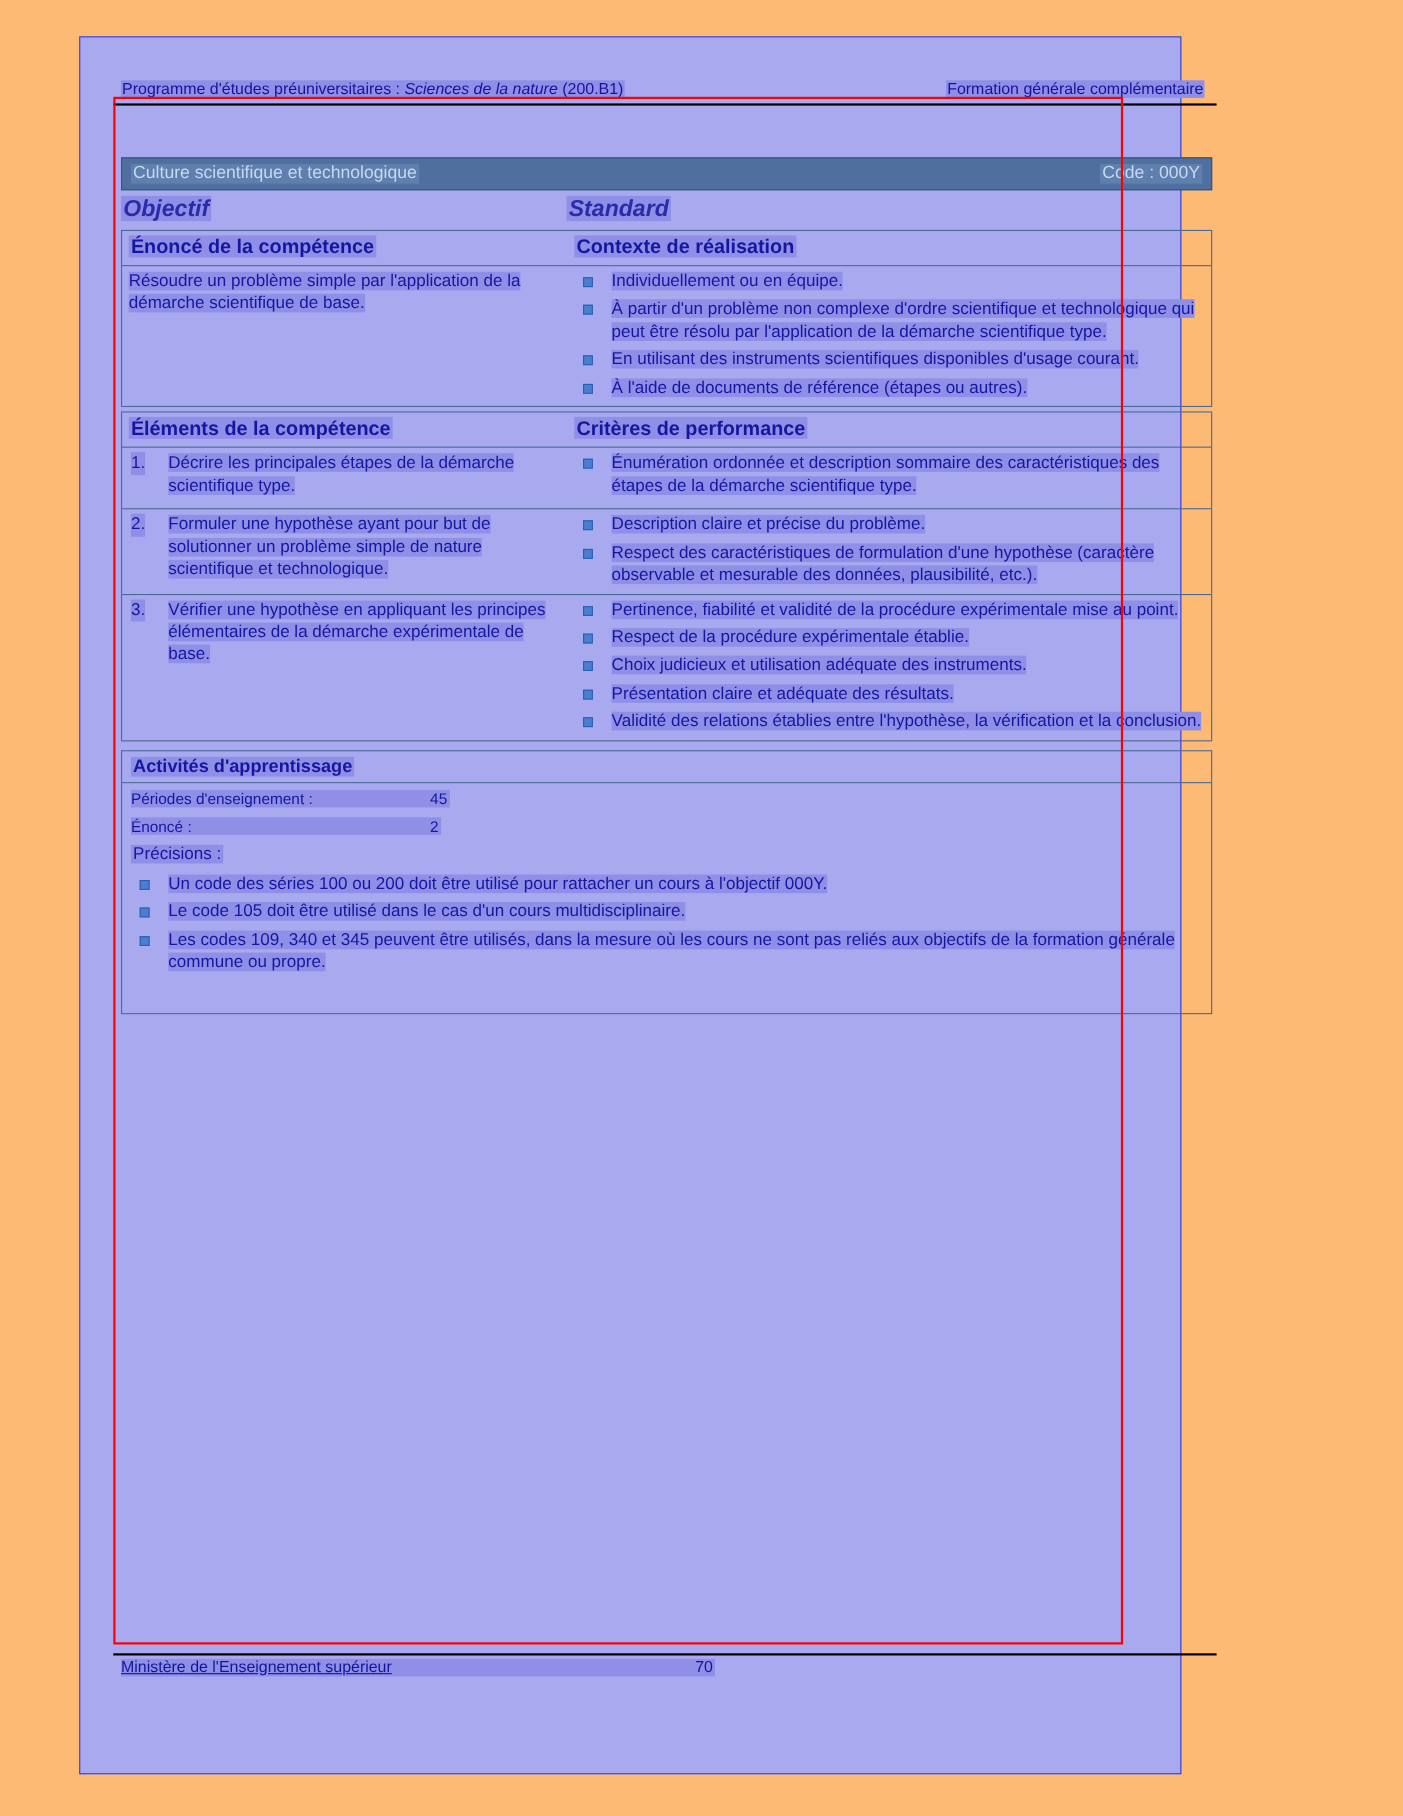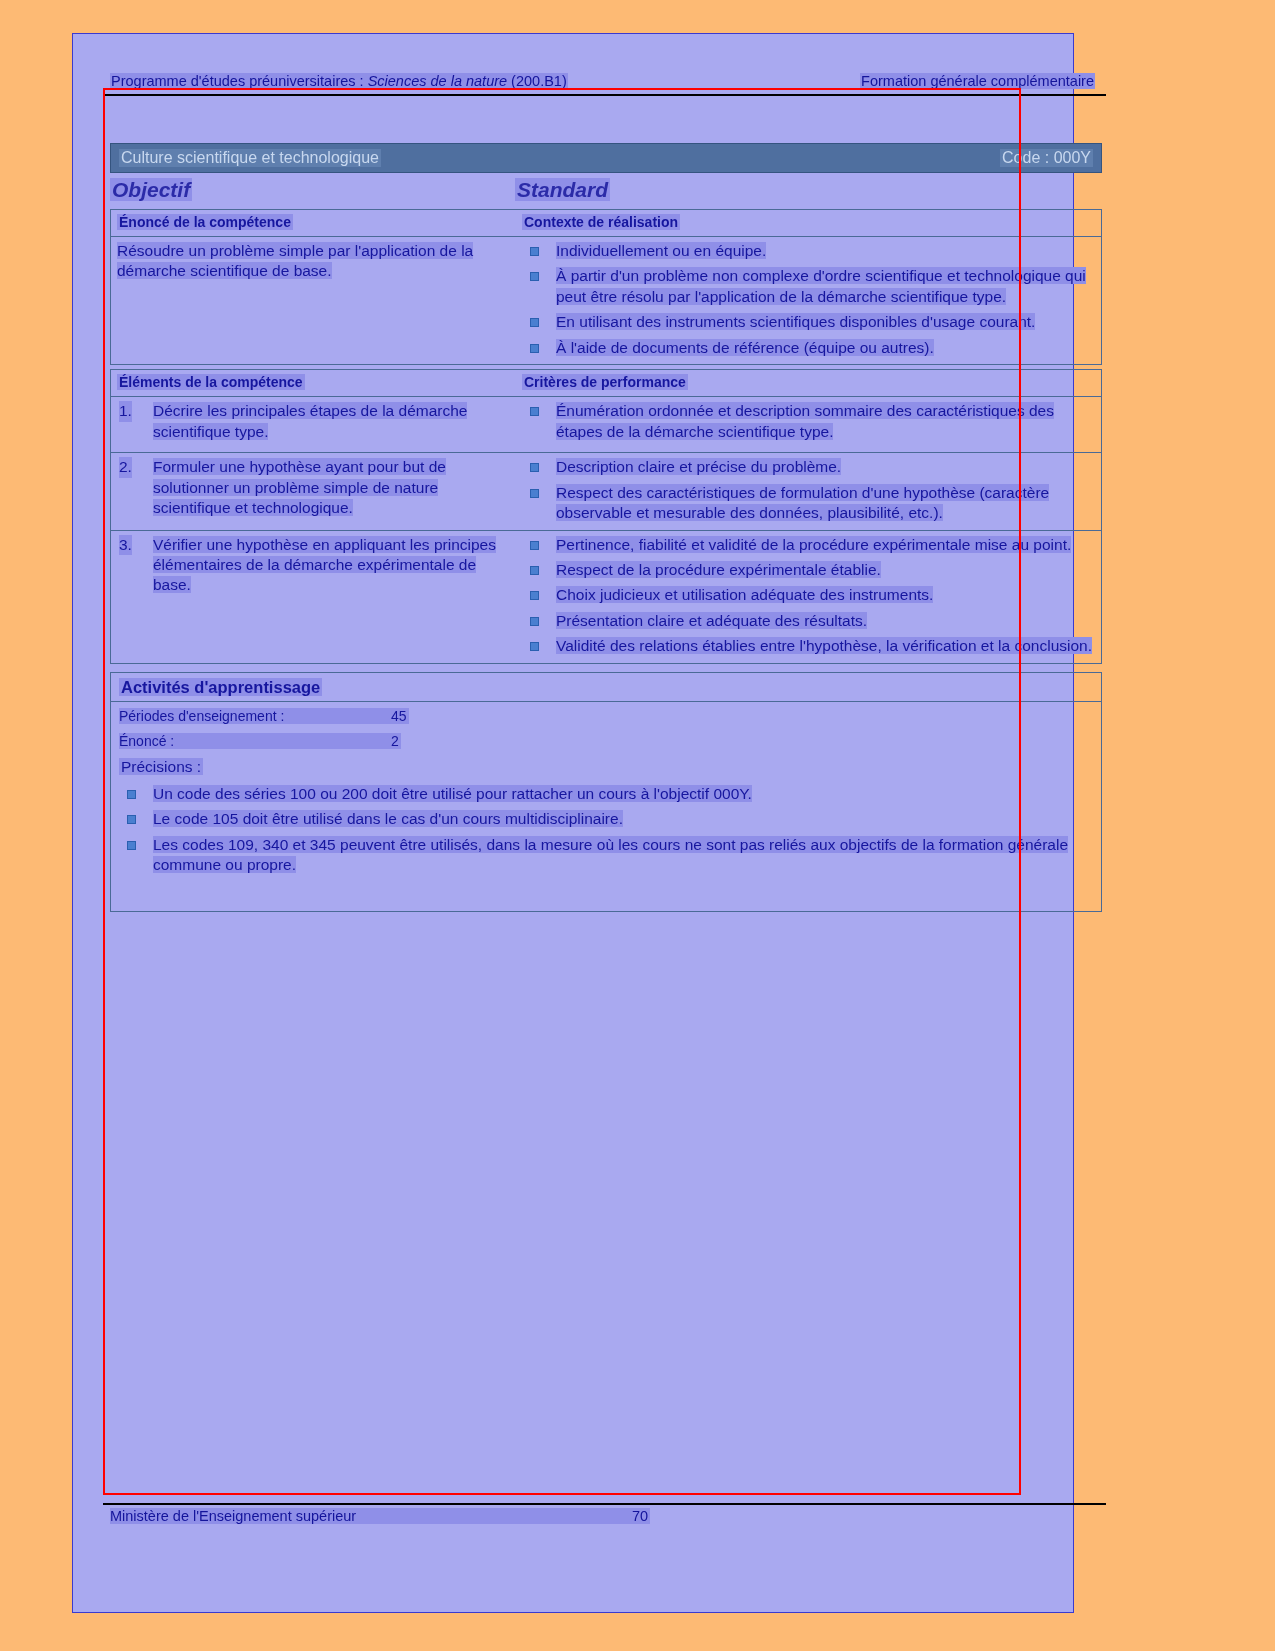--- a/index.html
+++ b/index.html
@@ -77,20 +77,21 @@
     top: 1508px;
     width: 985px;
     font-size: 14.5px;
     color: #14149b;
     z-index: 20;
   }
   .footer .fl {
     background: #8f8fe8;
     display: inline-block;
     width: 520px;
+    text-decoration: underline;
   }
   .footer .fp {
     background: #8f8fe8;
     display: inline-block;
     padding: 0 2px;
   }
 
   
   .doc {
     position: absolute;
@@ -148,21 +149,21 @@
     box-sizing: border-box;
     border-right: 0;
   }
   .col-right {
     flex: 1;
     padding: 4px 6px 6px 6px;
     box-sizing: border-box;
   }
   .hdr {
     font-weight: bold;
-    font-size: 14px;
+    font-size: 18px;
     color: #16169e;
   }
   .hdr span { background: #8f8fe8; padding: 0 2px; }
 
   .txt {
     font-size: 15.5px;
     color: #16169e;
     line-height: 1.32;
   }
   .txt span.hl2 { background: #8f8fe8; }
@@ -286,21 +287,21 @@
       </div>
       <div class="row noline">
         <div class="col-left">
           <div class="txt"><span class="hl2">Résoudre un problème simple par l'application de la démarche scientifique de base.</span></div>
         </div>
         <div class="col-right">
           <ul class="bul">
             <li><span class="bdot"></span><span class="lt">Individuellement ou en équipe.</span></li>
             <li><span class="bdot"></span><span class="lt">À partir d'un problème non complexe d'ordre scientifique et technologique qui peut être résolu par l'application de la démarche scientifique type.</span></li>
             <li><span class="bdot"></span><span class="lt">En utilisant des instruments scientifiques disponibles d'usage courant.</span></li>
-            <li><span class="bdot"></span><span class="lt">À l'aide de documents de référence (équipe ou autres).</span></li>
+            <li><span class="bdot"></span><span class="lt">À l'aide de documents de référence (étapes ou autres).</span></li>
           </ul>
         </div>
       </div>
     </div>
 
     <div class="block">
       <div class="row">
         <div class="col-left">
           <div class="hdr"><span>Éléments de la compétence</span></div>
         </div>

